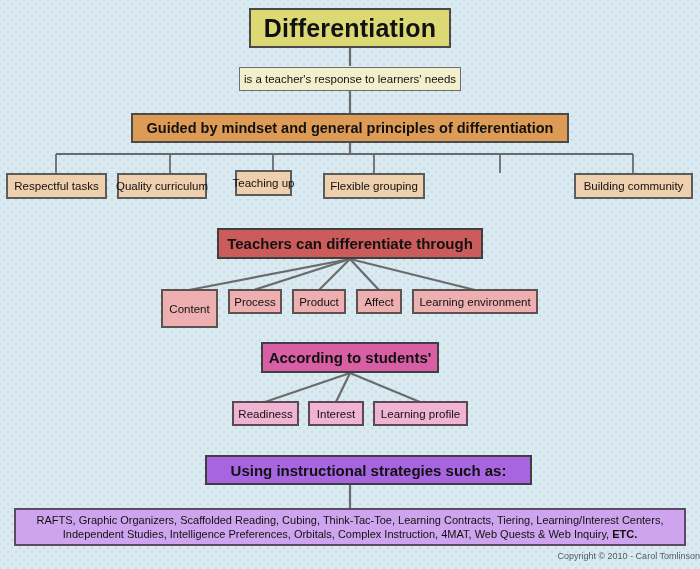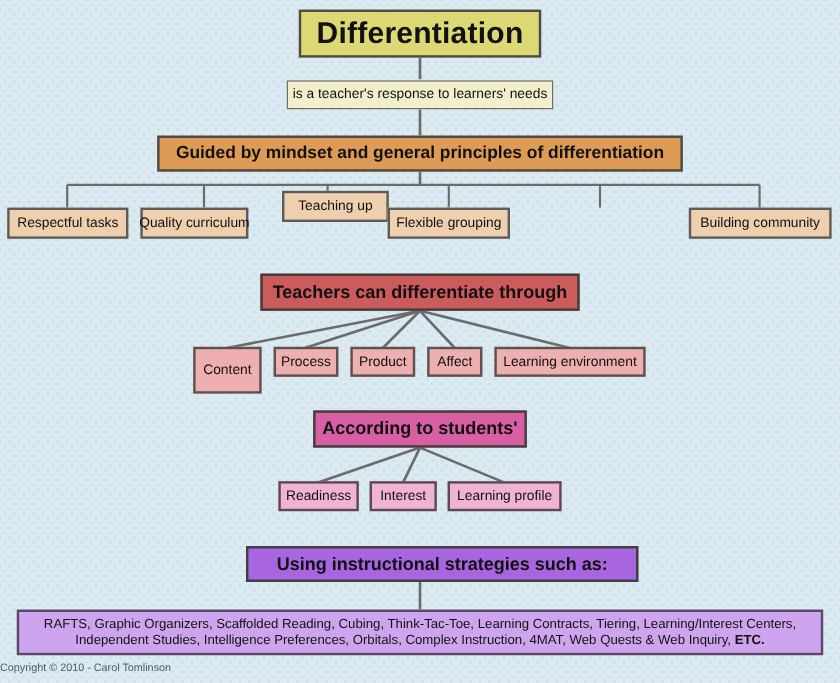--- a/index.html
+++ b/index.html
@@ -109,21 +109,21 @@
     white-space: normal;
     padding: 3px 6px;
     flex-direction: column;
   }
   .n-pur-list b { font-weight: bold; }
   .copyright {
     position: absolute;
     left: 0;
     top: 551px;
     width: 700px;
-    text-align: left;
+    text-align: right;
     font-size: 9px;
     color: #4d5c63;
     z-index: 3;
   }
 </style>
 </head>
 <body>
 
 <div id="canvas">
 
@@ -173,21 +173,21 @@
   <div class="node n-orange-head" style="left:131px; top:113px; width:438px; height:30px;">
     <span>Guided by mindset and general principles of differentiation</span>
   </div>
 
   <div class="node n-orange" style="left:6px; top:173px; width:101px; height:26px;">
     <span>Respectful tasks</span>
   </div>
   <div class="node n-orange" style="left:117px; top:173px; width:90px; height:26px;">
     <span>Quality curriculum</span>
   </div>
-  <div class="node n-orange" style="left:235px; top:159px; width:89px; height:26px;">
+  <div class="node n-orange" style="left:235px; top:170px; width:57px; height:26px;">
     <span>Teaching up</span>
   </div>
   <div class="node n-orange" style="left:323px; top:173px; width:102px; height:26px;">
     <span>Flexible grouping</span>
   </div>
   <div class="node n-orange" style="left:574px; top:173px; width:119px; height:26px;">
     <span>Building community</span>
   </div>
 
   <div class="node n-red-head" style="left:217px; top:228px; width:266px; height:31px;">

